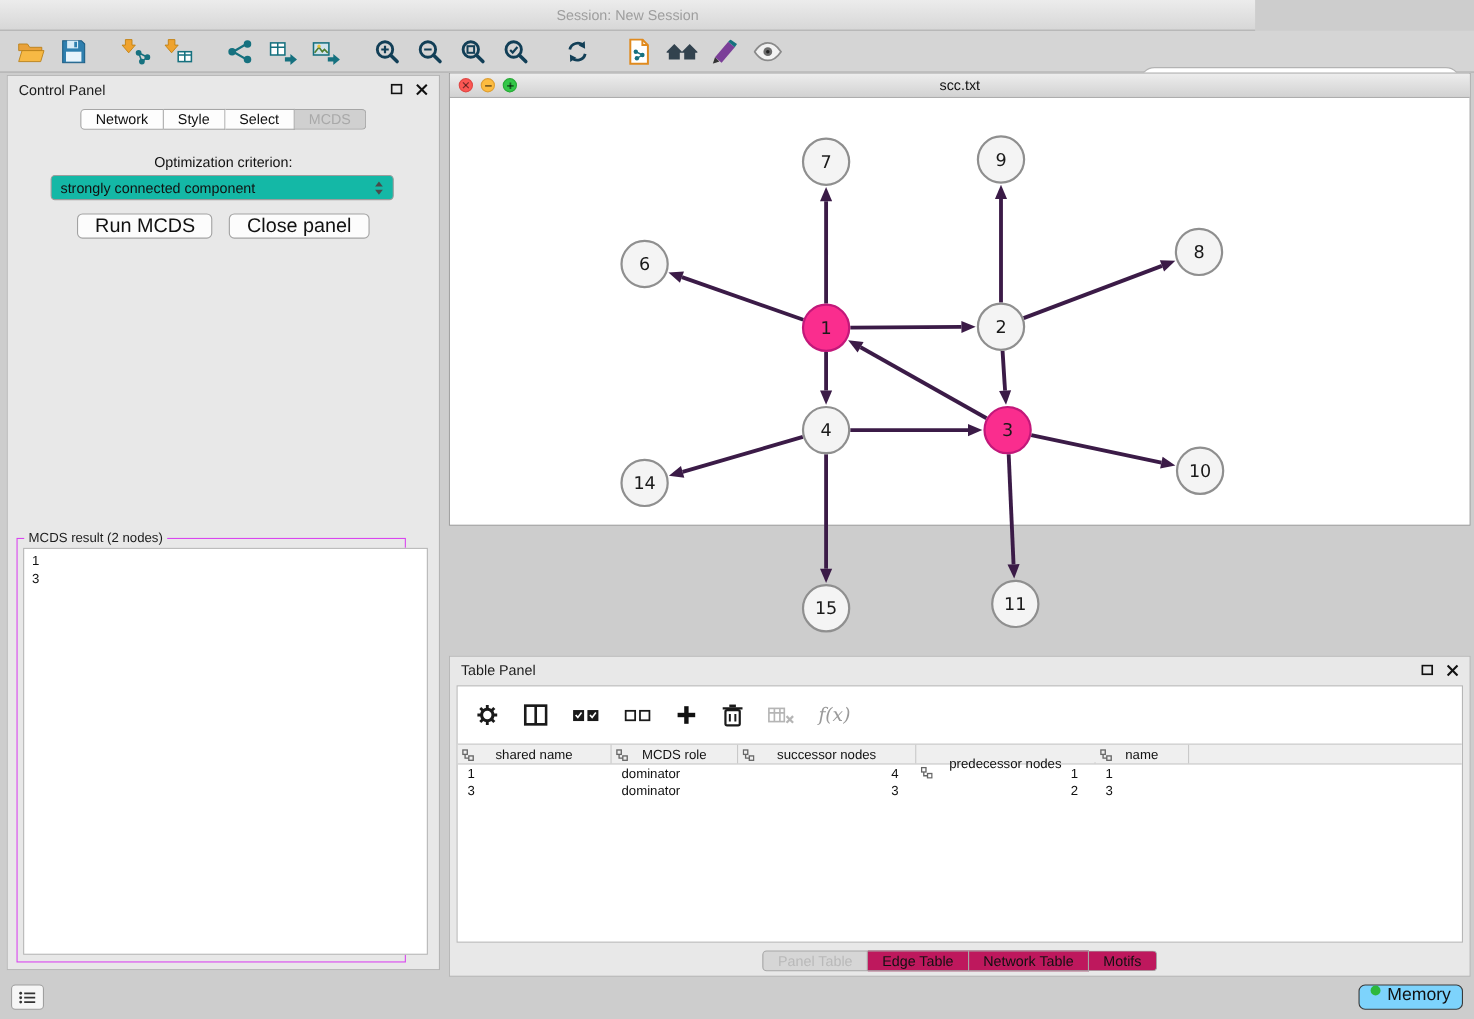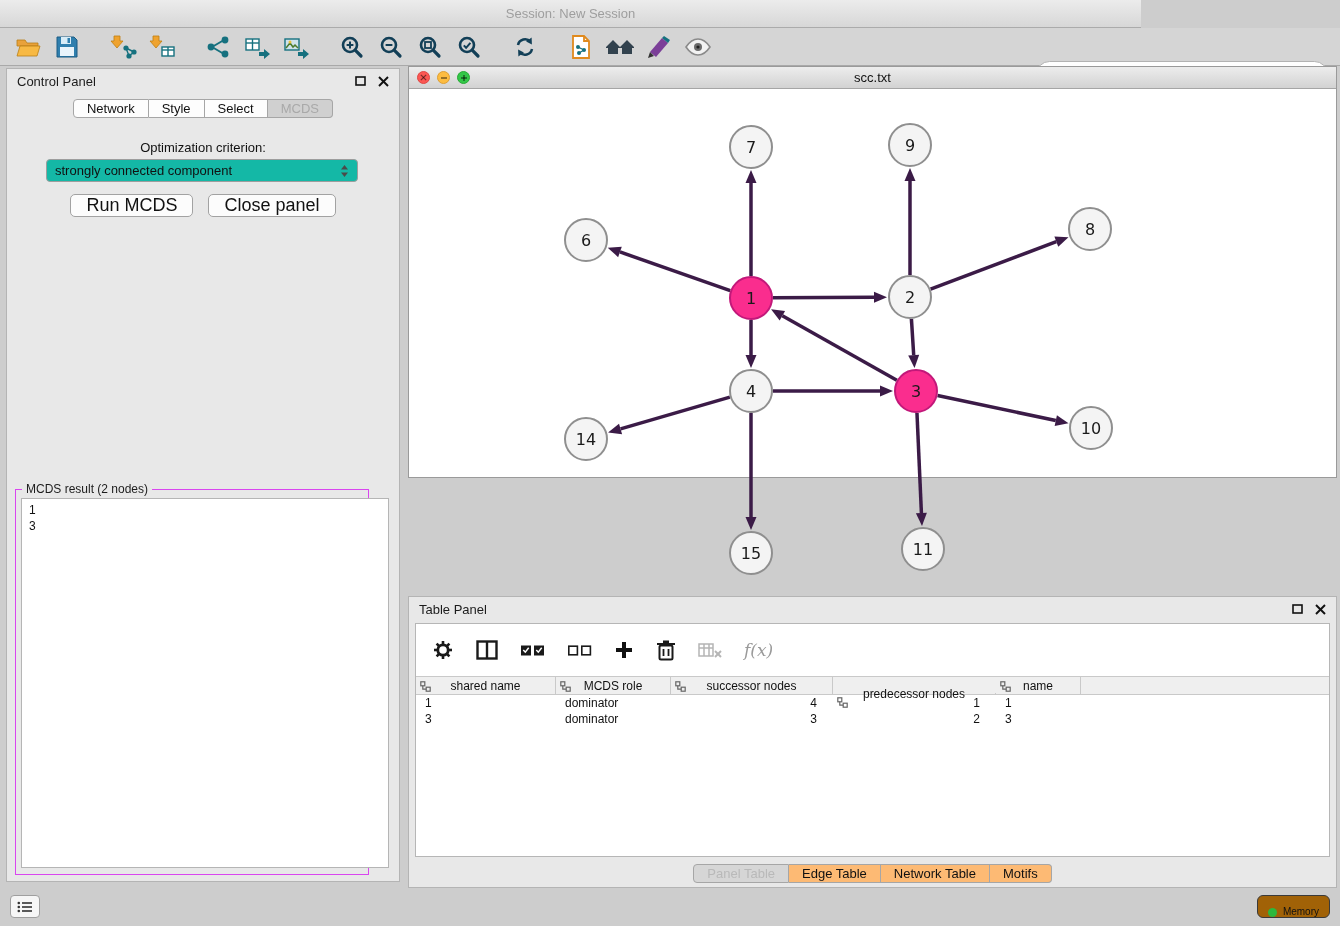--- a/index.html
+++ b/index.html
@@ -63,28 +63,28 @@
   .table-toolbar { height:52px; display:flex; align-items:center; padding-left:16px; gap:22px; }
   .tt-btn { display:flex; justify-content:center; }
   .fx-label { font-family:"DejaVu Serif","Liberation Serif",serif; font-style:italic; font-size:17px; color:#9a9a9a; }
   .grid-header { display:flex; height:19px; border-top:1px solid #c9c9c9; border-bottom:1px solid #c9c9c9; background:#efefef; }
   .th { position:relative; display:flex; align-items:center; justify-content:center; font-size:12px; border-right:1px solid #c9c9c9; color:#111; }
   .th svg { position:absolute; left:4px; top:4px; }
   .grid-row { display:flex; height:16px; font-size:12px; align-items:center; color:#111; }
   .td { padding:0 9px; overflow:hidden; white-space:nowrap; }
   .td.right { text-align:right; padding-right:16px; }
   .table-tabs { position:absolute; left:0; right:0; bottom:4px; display:flex; justify-content:center; }
-  .table-tabs .seg-tab { background:#fdba74; }
+  .table-tabs .seg-tab { background:#be185d; }
   .table-tabs .seg-tab.active { background:#d6d6d6; color:#b9b9b9; }
 
   
   .status-left-btn { position:absolute; left:10px; bottom:8px; width:30px; height:23px; background:#f6f6f6;
     border:1px solid #9f9f9f; border-radius:4px; display:flex; align-items:center; justify-content:center; }
-  .memory-btn { position:absolute; right:10px; bottom:8px; height:23px; background:#a16207; border:1.5px solid #3a3a3a;
-    border-radius:6px; display:flex; align-items:flex-end; gap:6px; padding:0 10px; font-size:10px; color:#111; }
+  .memory-btn { position:absolute; right:10px; bottom:8px; height:23px; background:#7dd3fc; border:1.5px solid #3a3a3a;
+    border-radius:6px; display:flex; align-items:flex-start; gap:6px; padding:0 10px; font-size:16px; color:#111; }
   .memory-dot { width:9px; height:9px; border-radius:50%; background:#2db83d; }
 </style>
 </head>
 <body>
 
 <div class="app-titlebar">
   <span>Session: New Session</span>
 </div>
 
 <div class="main-toolbar">

